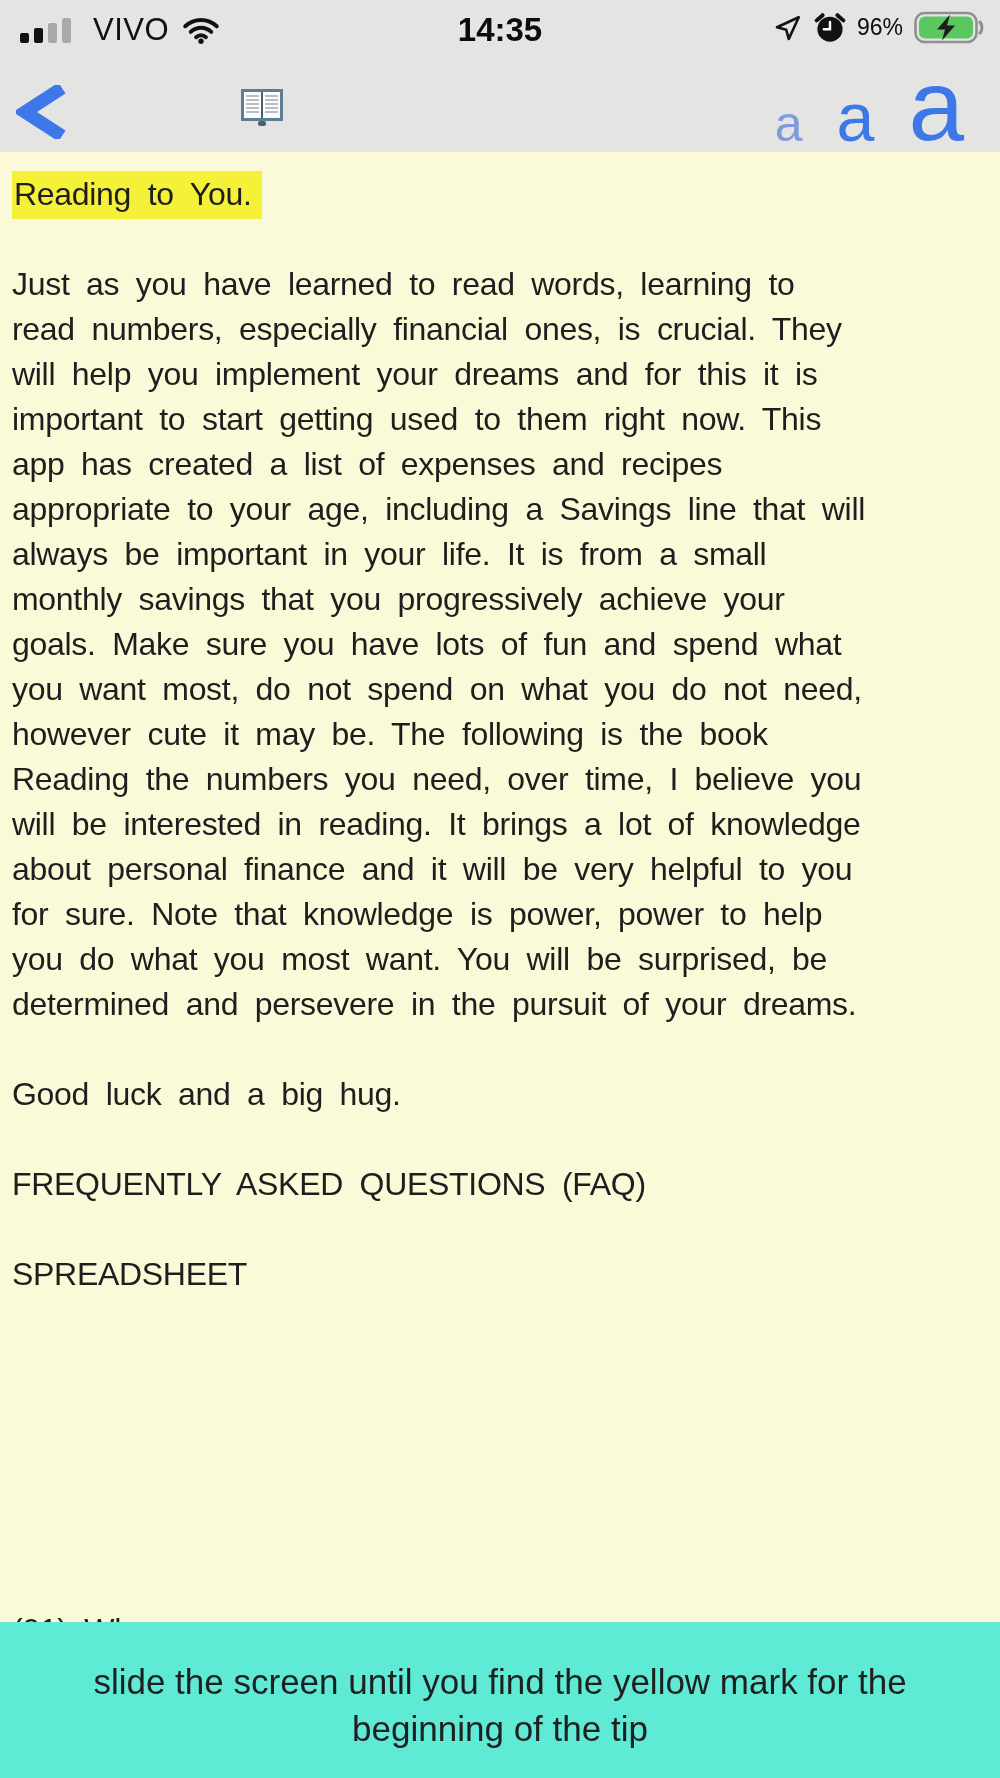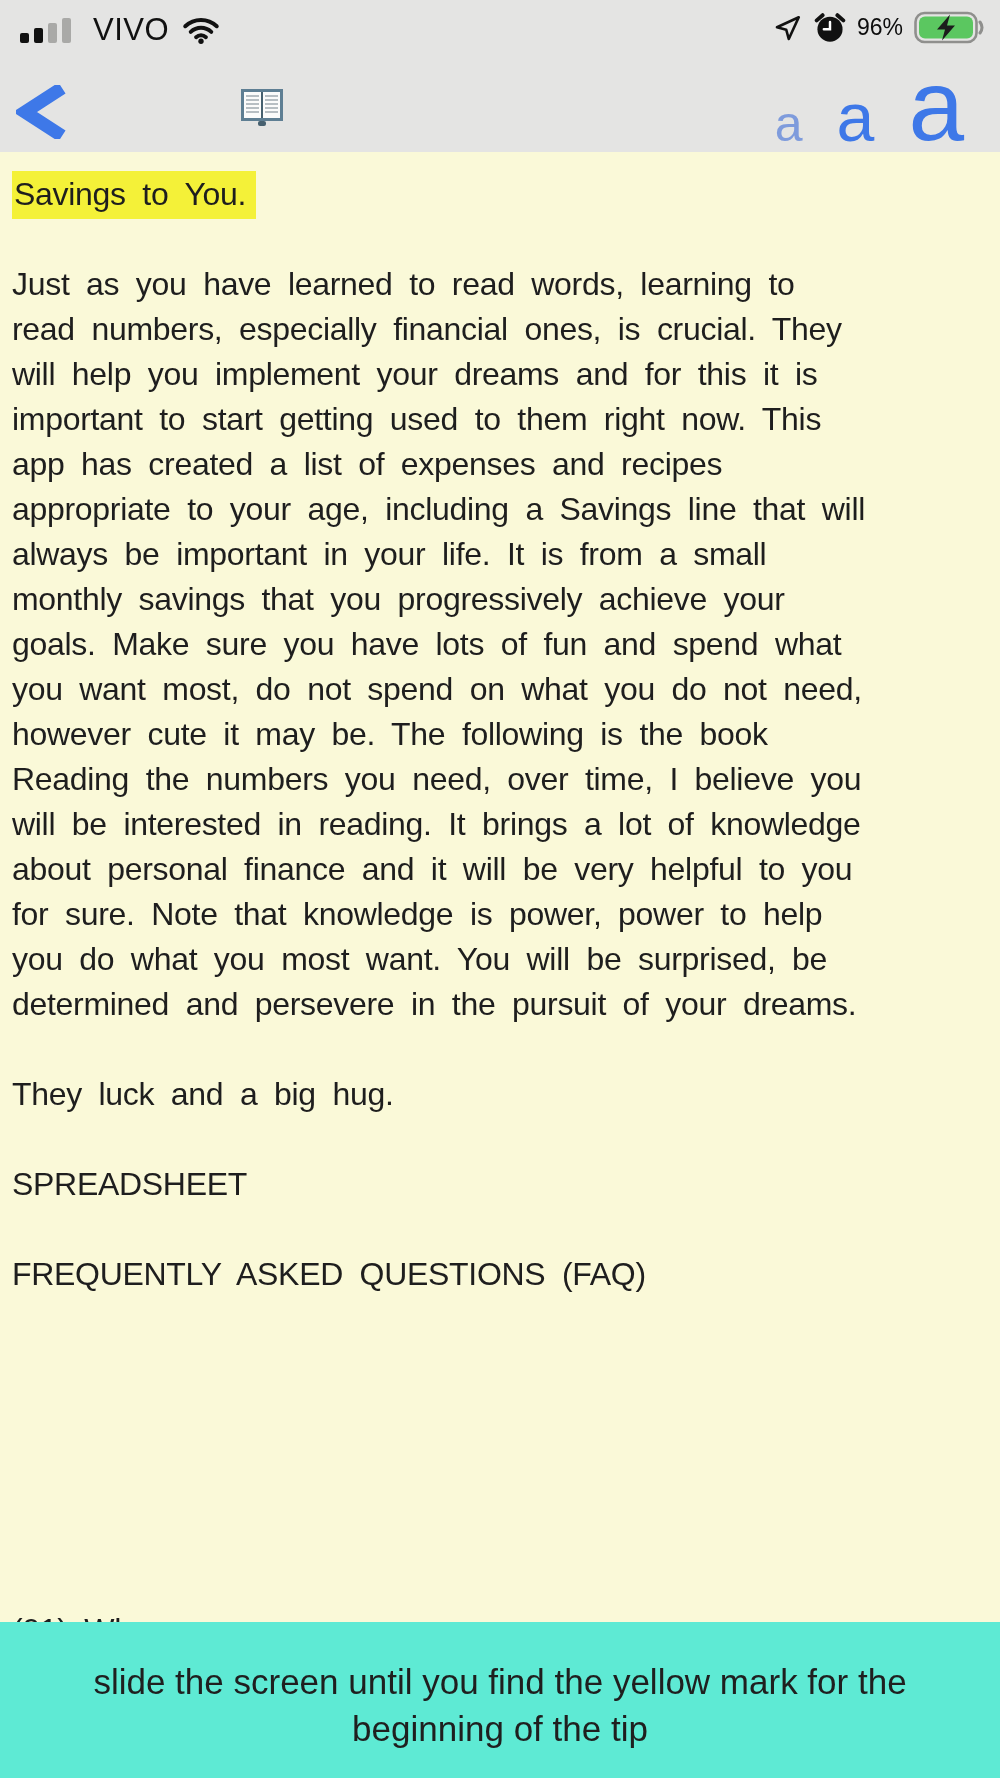--- a/index.html
+++ b/index.html
@@ -97,20 +97,21 @@
       </svg>
       <span class="sb-carrier">VIVO</span>
       <svg class="icon" width="38" height="28" viewBox="0 0 32 24">
         <path d="M2.5 8.8 C6.3 5.2 10.9 3.4 16 3.4 C21.1 3.4 25.7 5.2 29.5 8.8" fill="none" stroke="#111" stroke-width="3.4" stroke-linecap="round"></path>
         <path d="M7.2 13.6 C9.7 11.3 12.7 10.1 16 10.1 C19.3 10.1 22.3 11.3 24.8 13.6" fill="none" stroke="#111" stroke-width="3.4" stroke-linecap="round"></path>
         <path d="M11.8 18.2 C13 17.1 14.4 16.5 16 16.5 C17.6 16.5 19 17.1 20.2 18.2" fill="none" stroke="#111" stroke-width="3.4" stroke-linecap="round"></path>
         <circle cx="16" cy="21.6" r="2.3" fill="#111"></circle>
       </svg>
     </div>
 
+    <div class="sb-time">14:35</div>
 
     <div class="sb-right">
       <svg class="icon" width="30" height="30" viewBox="0 0 24 24">
         <path d="M3.2 11.4 L20.6 3.4 L12.6 20.8 L10.6 13.4 Z" fill="none" stroke="#111" stroke-width="2.1" stroke-linejoin="round"></path>
       </svg>
       <svg class="icon" width="32" height="32" viewBox="0 0 26 26">
         <path d="M2.2 6.8 L7 2.6" stroke="#111" stroke-width="3.2" stroke-linecap="round" fill="none"></path>
         <path d="M23.8 6.8 L19 2.6" stroke="#111" stroke-width="3.2" stroke-linecap="round" fill="none"></path>
         <circle cx="13" cy="14" r="10.2" fill="#111"></circle>
         <path d="M13 8.2 L13 14 L8 14" stroke="#fff" stroke-width="2" fill="none" stroke-linecap="round"></path>
@@ -151,25 +152,25 @@
     </svg>
 
     <div class="font-controls">
       <span class="fs fs-small">a</span>
       <span class="fs fs-medium">a</span>
       <span class="fs fs-large">a</span>
     </div>
   </div>
 
   <div class="content">
-    <p class="title"><mark>Savings to You.</mark></p>
+    <p class="title"><mark>Reading to You.</mark></p>
     <p class="body">Just as you have learned to read words, learning to read numbers, especially financial ones, is crucial. They will help you implement your dreams and for this it is important to start getting used to them right now. This app has created a list of expenses and recipes appropriate to your age, including a Savings line that will always be important in your life. It is from a small monthly savings that you progressively achieve your goals. Make sure you have lots of fun and spend what you want most, do not spend on what you do not need, however cute it may be. The following is the book Reading the numbers you need, over time, I believe you will be interested in reading. It brings a lot of knowledge about personal finance and it will be very helpful to you for sure. Note that knowledge is power, power to help you do what you most want. You will be surprised, be determined and persevere in the pursuit of your dreams.</p>
-    <p class="body">They luck and a big hug.</p>
+    <p class="body">Good luck and a big hug.</p>
+    <p class="body">FREQUENTLY ASKED QUESTIONS (FAQ)</p>
     <p class="body">SPREADSHEET</p>
-    <p class="body">FREQUENTLY ASKED QUESTIONS (FAQ)</p>
     <div class="clipped-line">
       <p>(01) Why ...</p>
     </div>
   </div>
 
   <div class="footer">
     <p>slide the screen until you find the yellow mark for the beginning of the tip</p>
   </div>
 
 </div>

